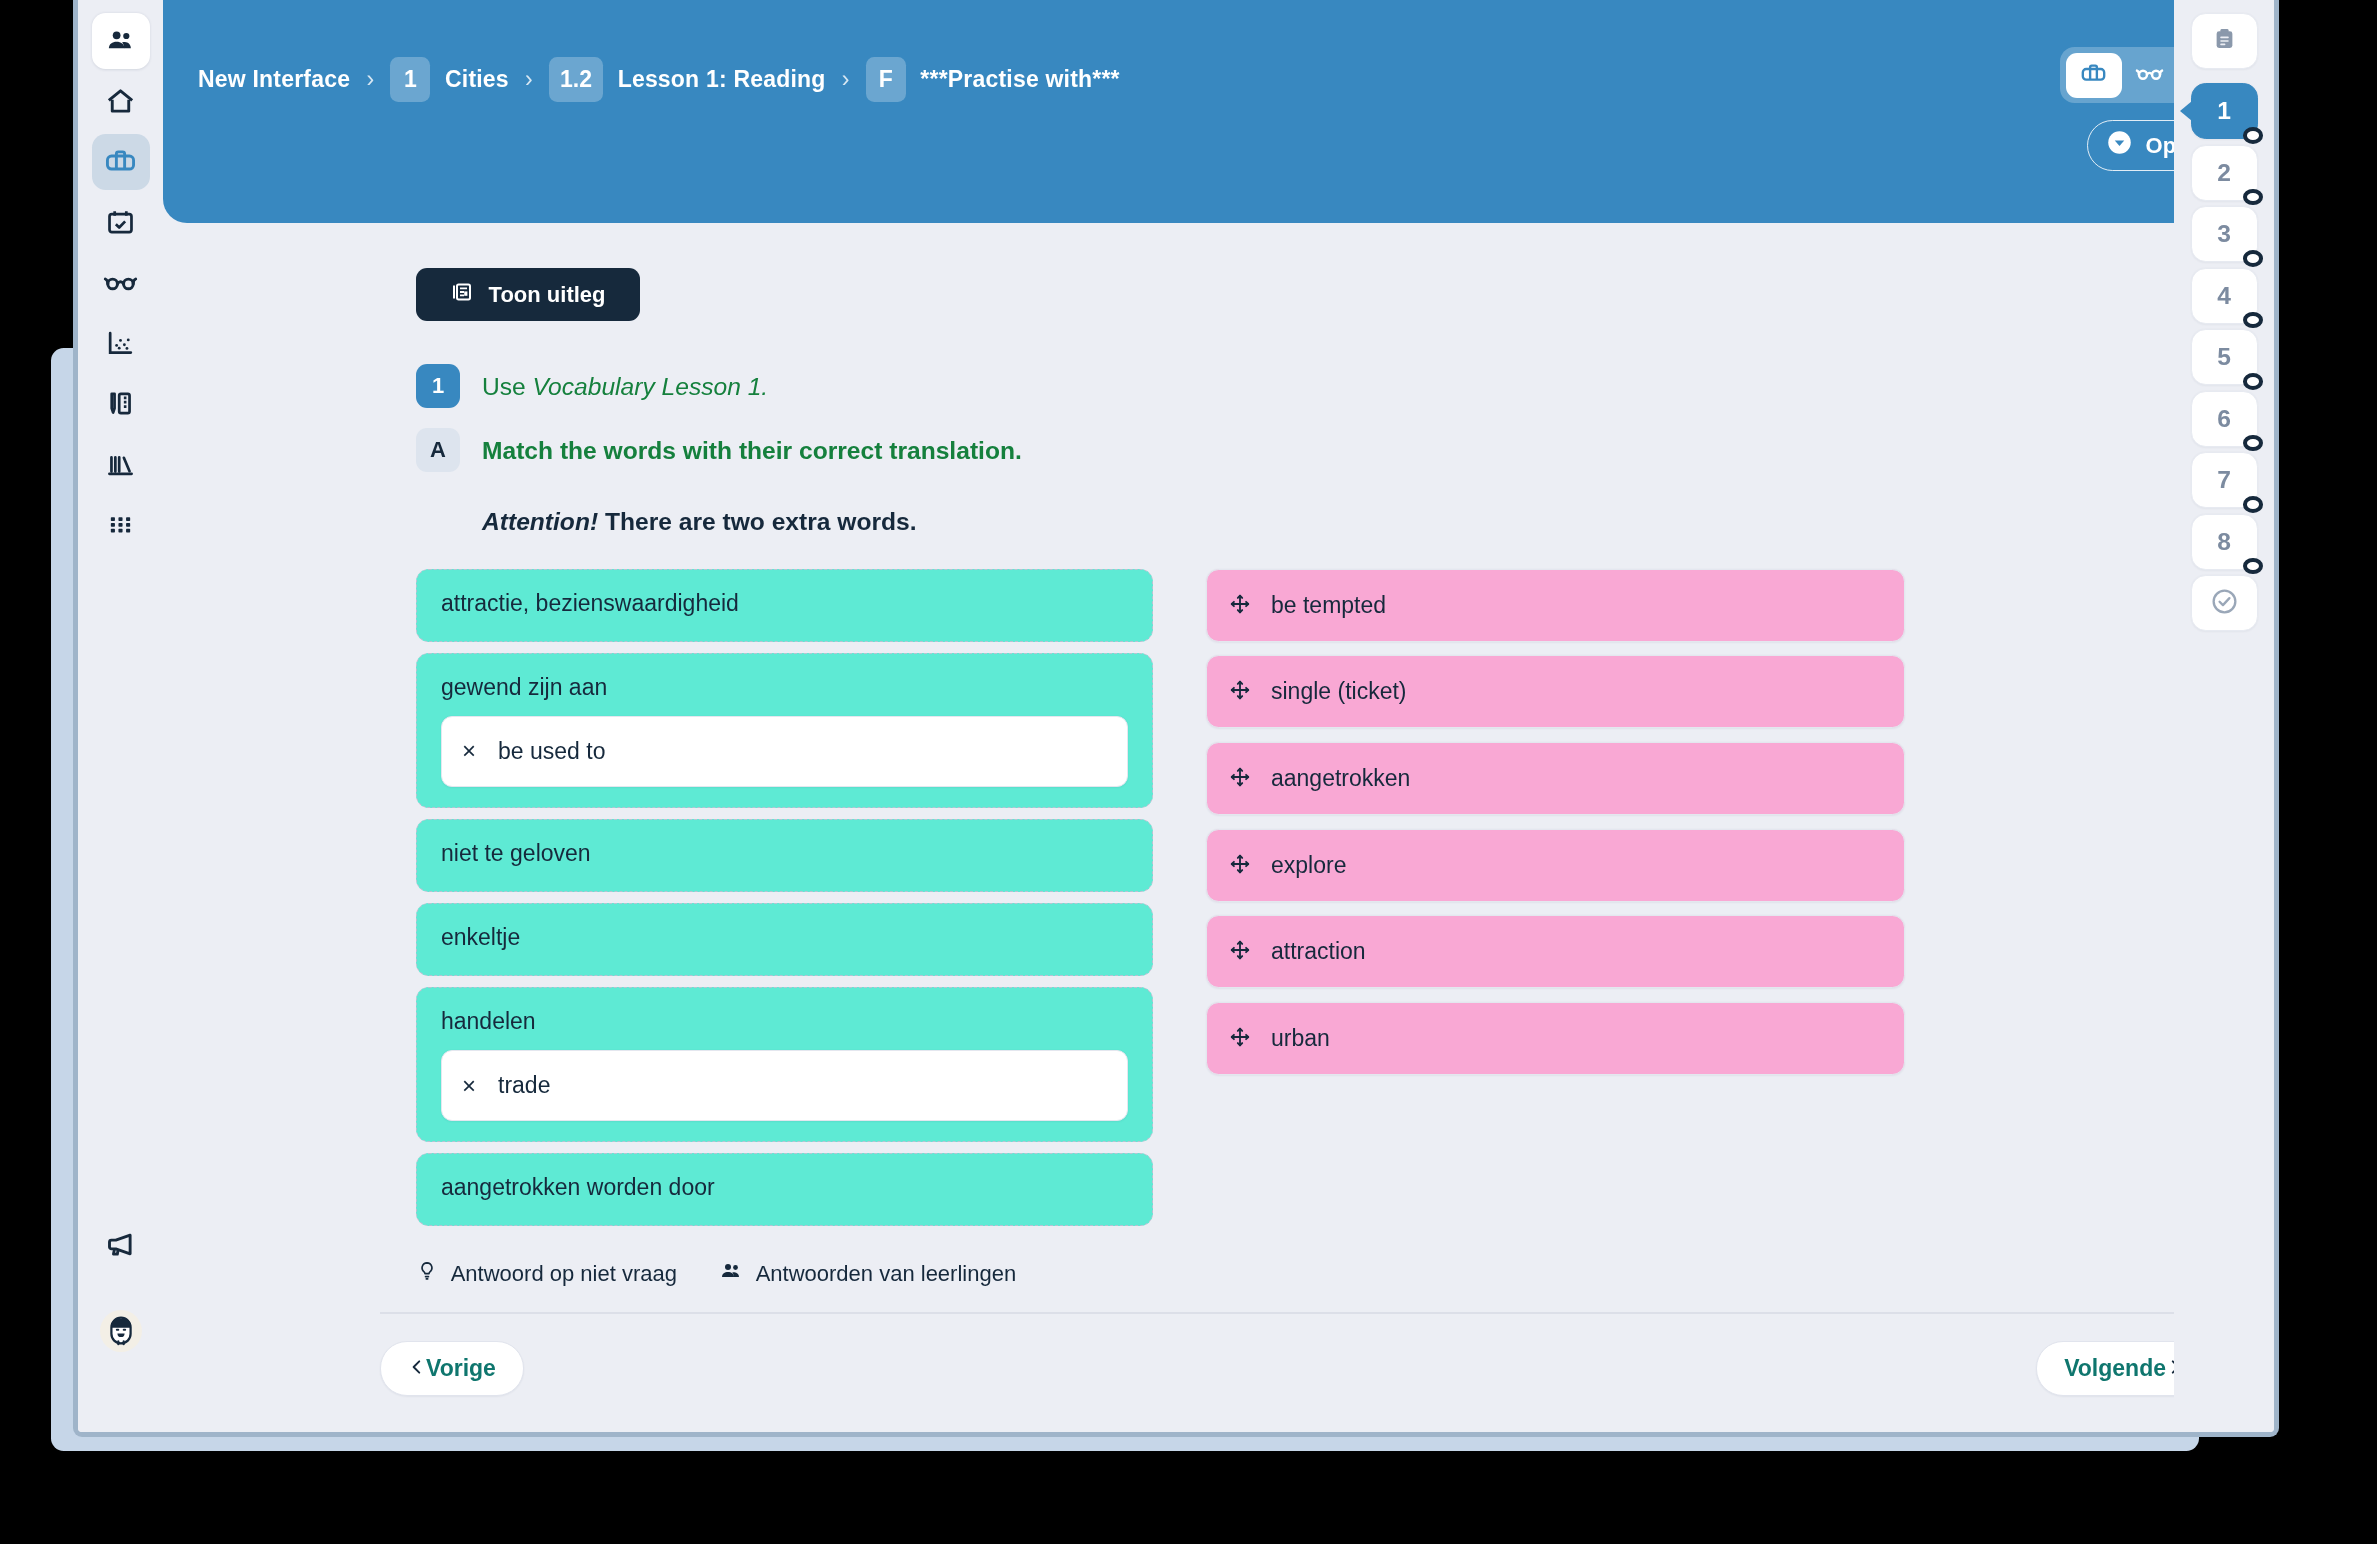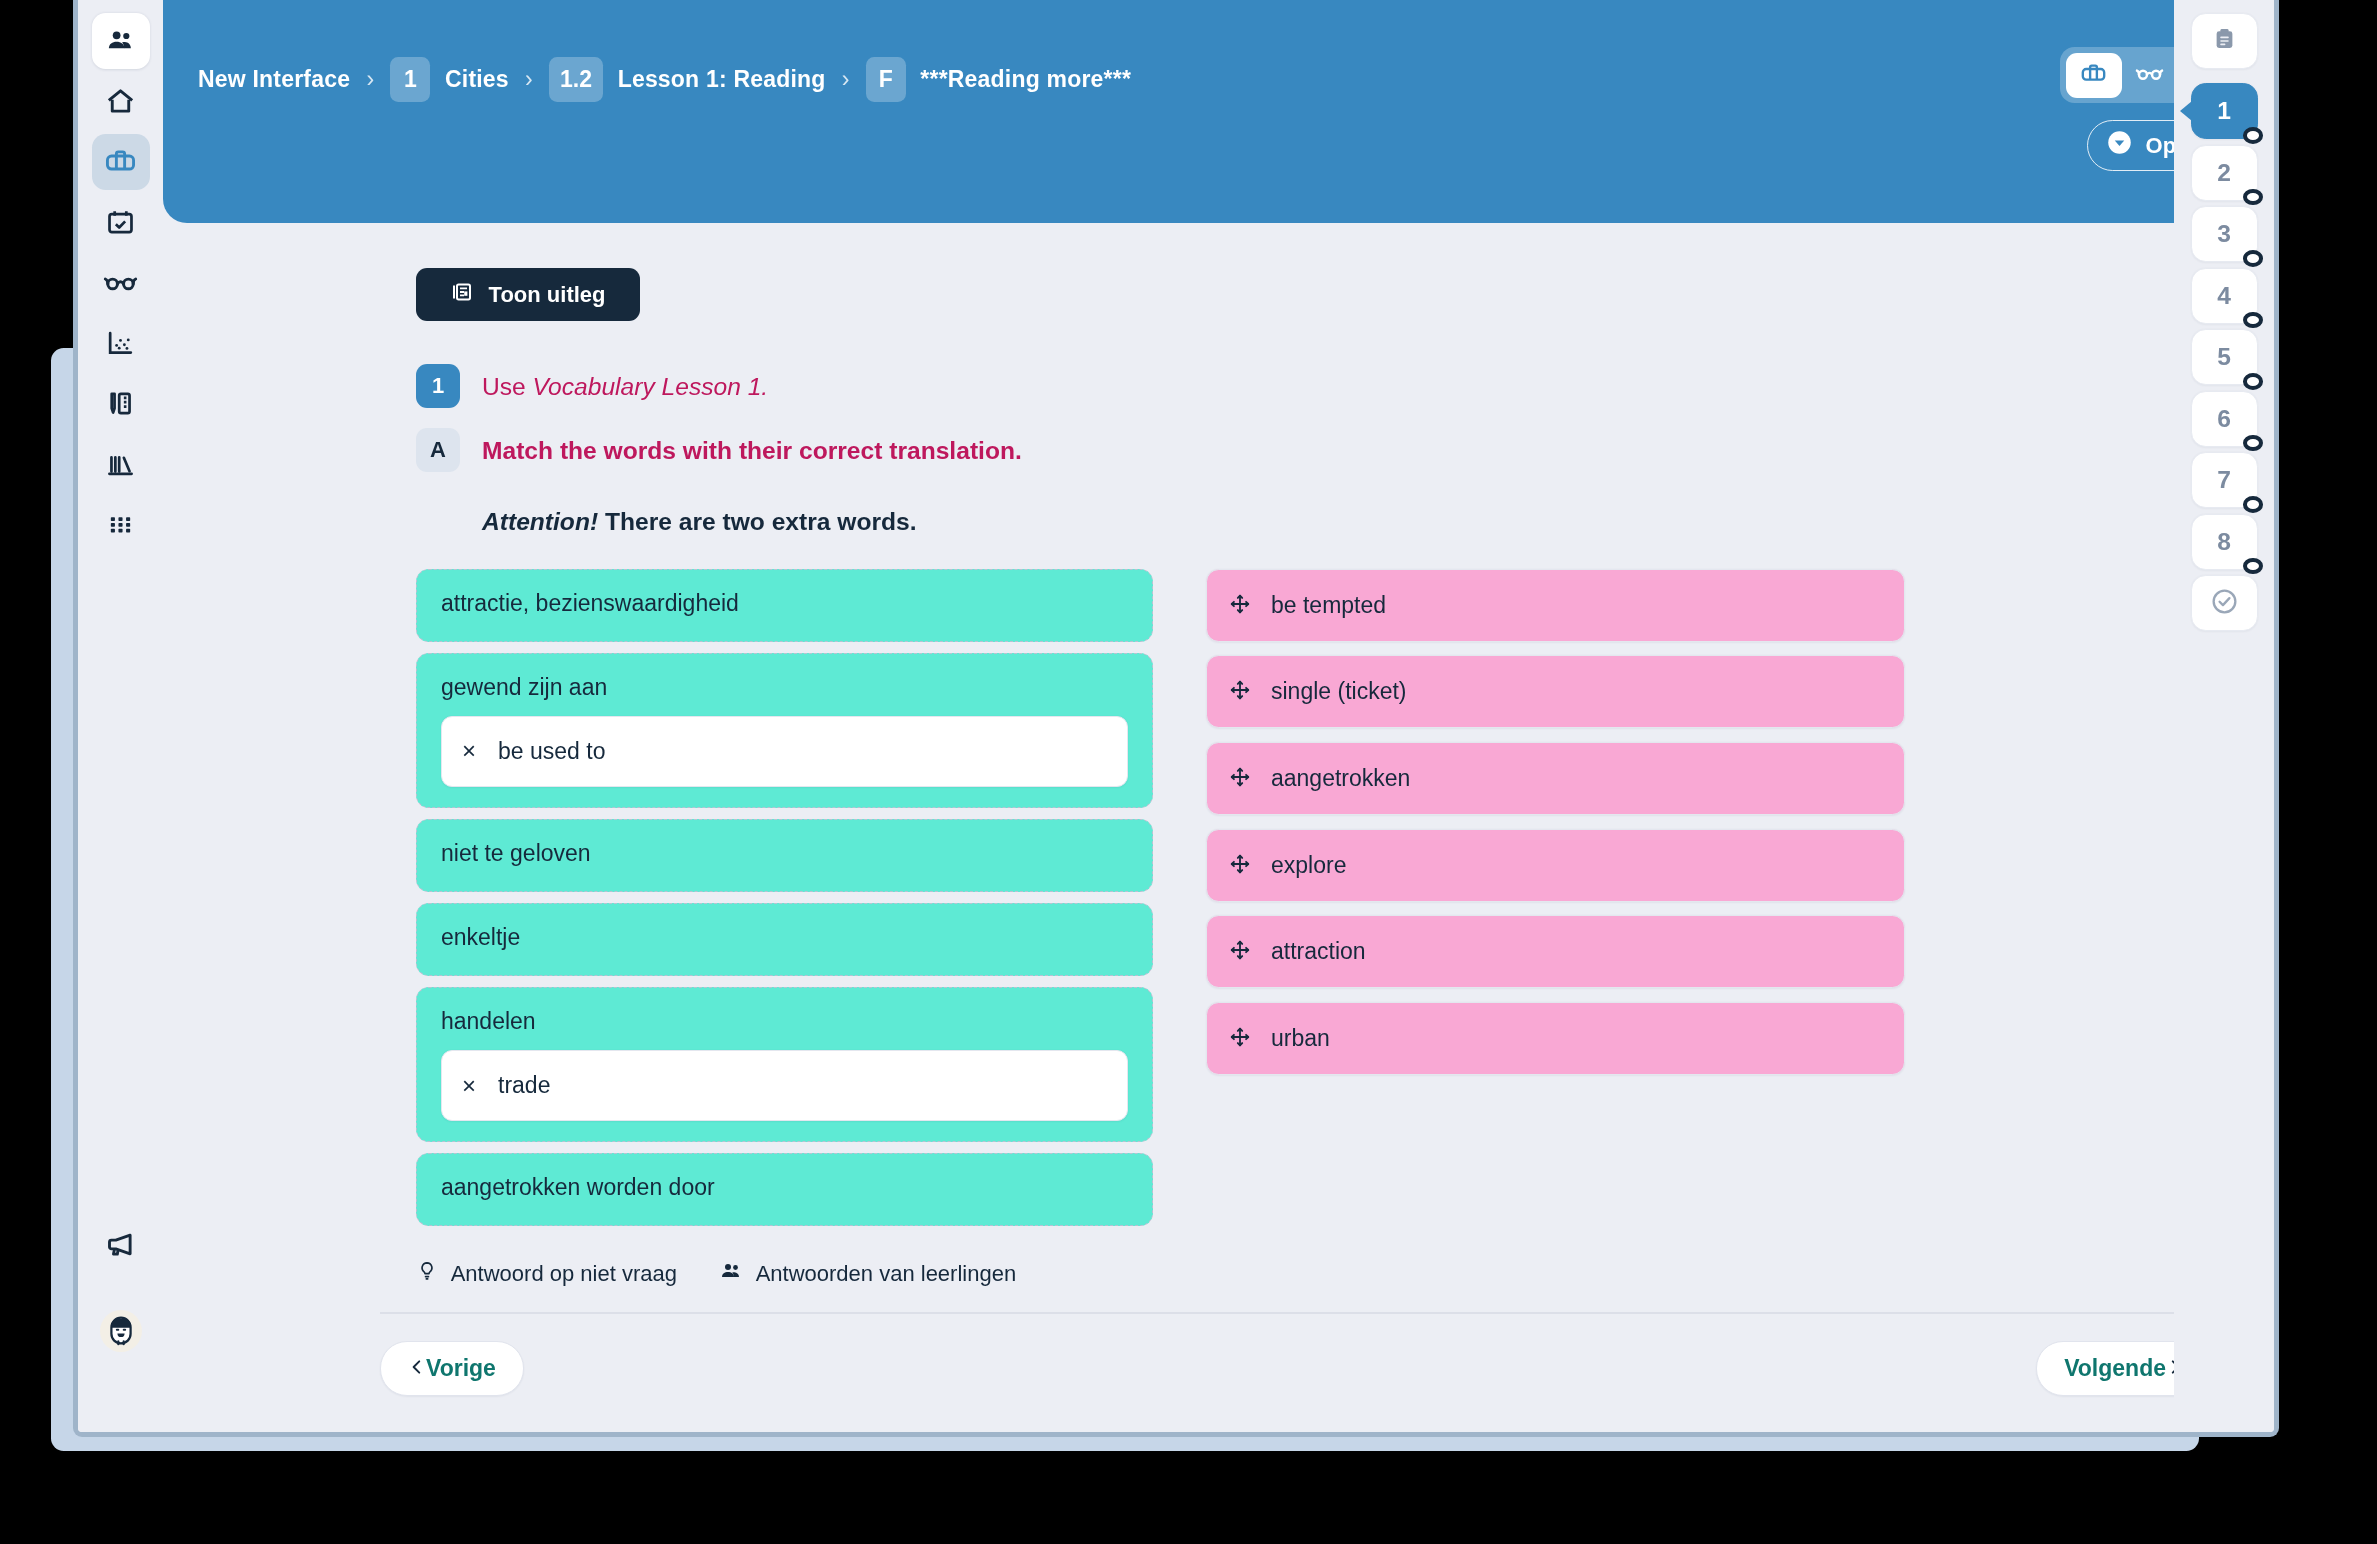--- a/index.html
+++ b/index.html
@@ -124,21 +124,21 @@
   .q-row { display: flex; align-items: flex-start; gap: 22px; margin-left: 218px; }
   .q-row.first { margin-top: 43px; }
   .q-row.second { margin-top: 20px; }
   .badge {
     width: 44px; height: 44px; border-radius: 11px;
     display: flex; align-items: center; justify-content: center;
     font-size: 22px; font-weight: 700; flex: 0 0 auto;
   }
   .badge.num { background: #3888c0; color: #ffffff; }
   .badge.letter { background: #dde4ee; color: #16293c; }
-  .q-text { font-size: 24.6px; color: #be185d; line-height: 1.32; padding-top: 7.3px; }
+  .q-text { font-size: 24.6px; color: #15803d; line-height: 1.32; padding-top: 7.3px; }
   .q-text em { font-style: italic; }
   .q-text.bold { font-weight: 700; }
   .q-attention { font-size: 24.6px; color: #16293c; font-weight: 700; margin-top: 40px; }
   .q-attention i { font-style: italic; }
 
   
   .match-wrap { display: flex; gap: 53px; margin: 33px 0 0 218px; }
   .col-left { width: 737px; display: flex; flex-direction: column; gap: 11px; }
   .col-right { width: 699px; display: flex; flex-direction: column; gap: 13.6px; }
 
@@ -375,21 +375,21 @@
             <span class="crumb-text">Cities</span>
           </span>
           <span class="crumb-sep">›</span>
           <span class="crumb-group">
             <span class="crumb-chip">1.2</span>
             <span class="crumb-text">Lesson 1: Reading</span>
           </span>
           <span class="crumb-sep">›</span>
           <span class="crumb-group">
             <span class="crumb-chip">F</span>
-            <span class="crumb-text">***Reading more***</span>
+            <span class="crumb-text">***Practise with***</span>
           </span>
         </div>
 
         <div class="top-right">
           <div class="mode-switch">
             <div class="mode-btn sel">
               <span>
                 <svg width="27" height="27" viewBox="0 0 24 24" fill="none" stroke="currentColor" stroke-width="2.1" stroke-linejoin="round">
                   <rect x="2.5" y="8" width="19" height="9.5" rx="3"></rect>
                   <path d="M9 8V6.4A1.4 1.4 0 0 1 10.4 5h3.2A1.4 1.4 0 0 1 15 6.4V8"></path>

